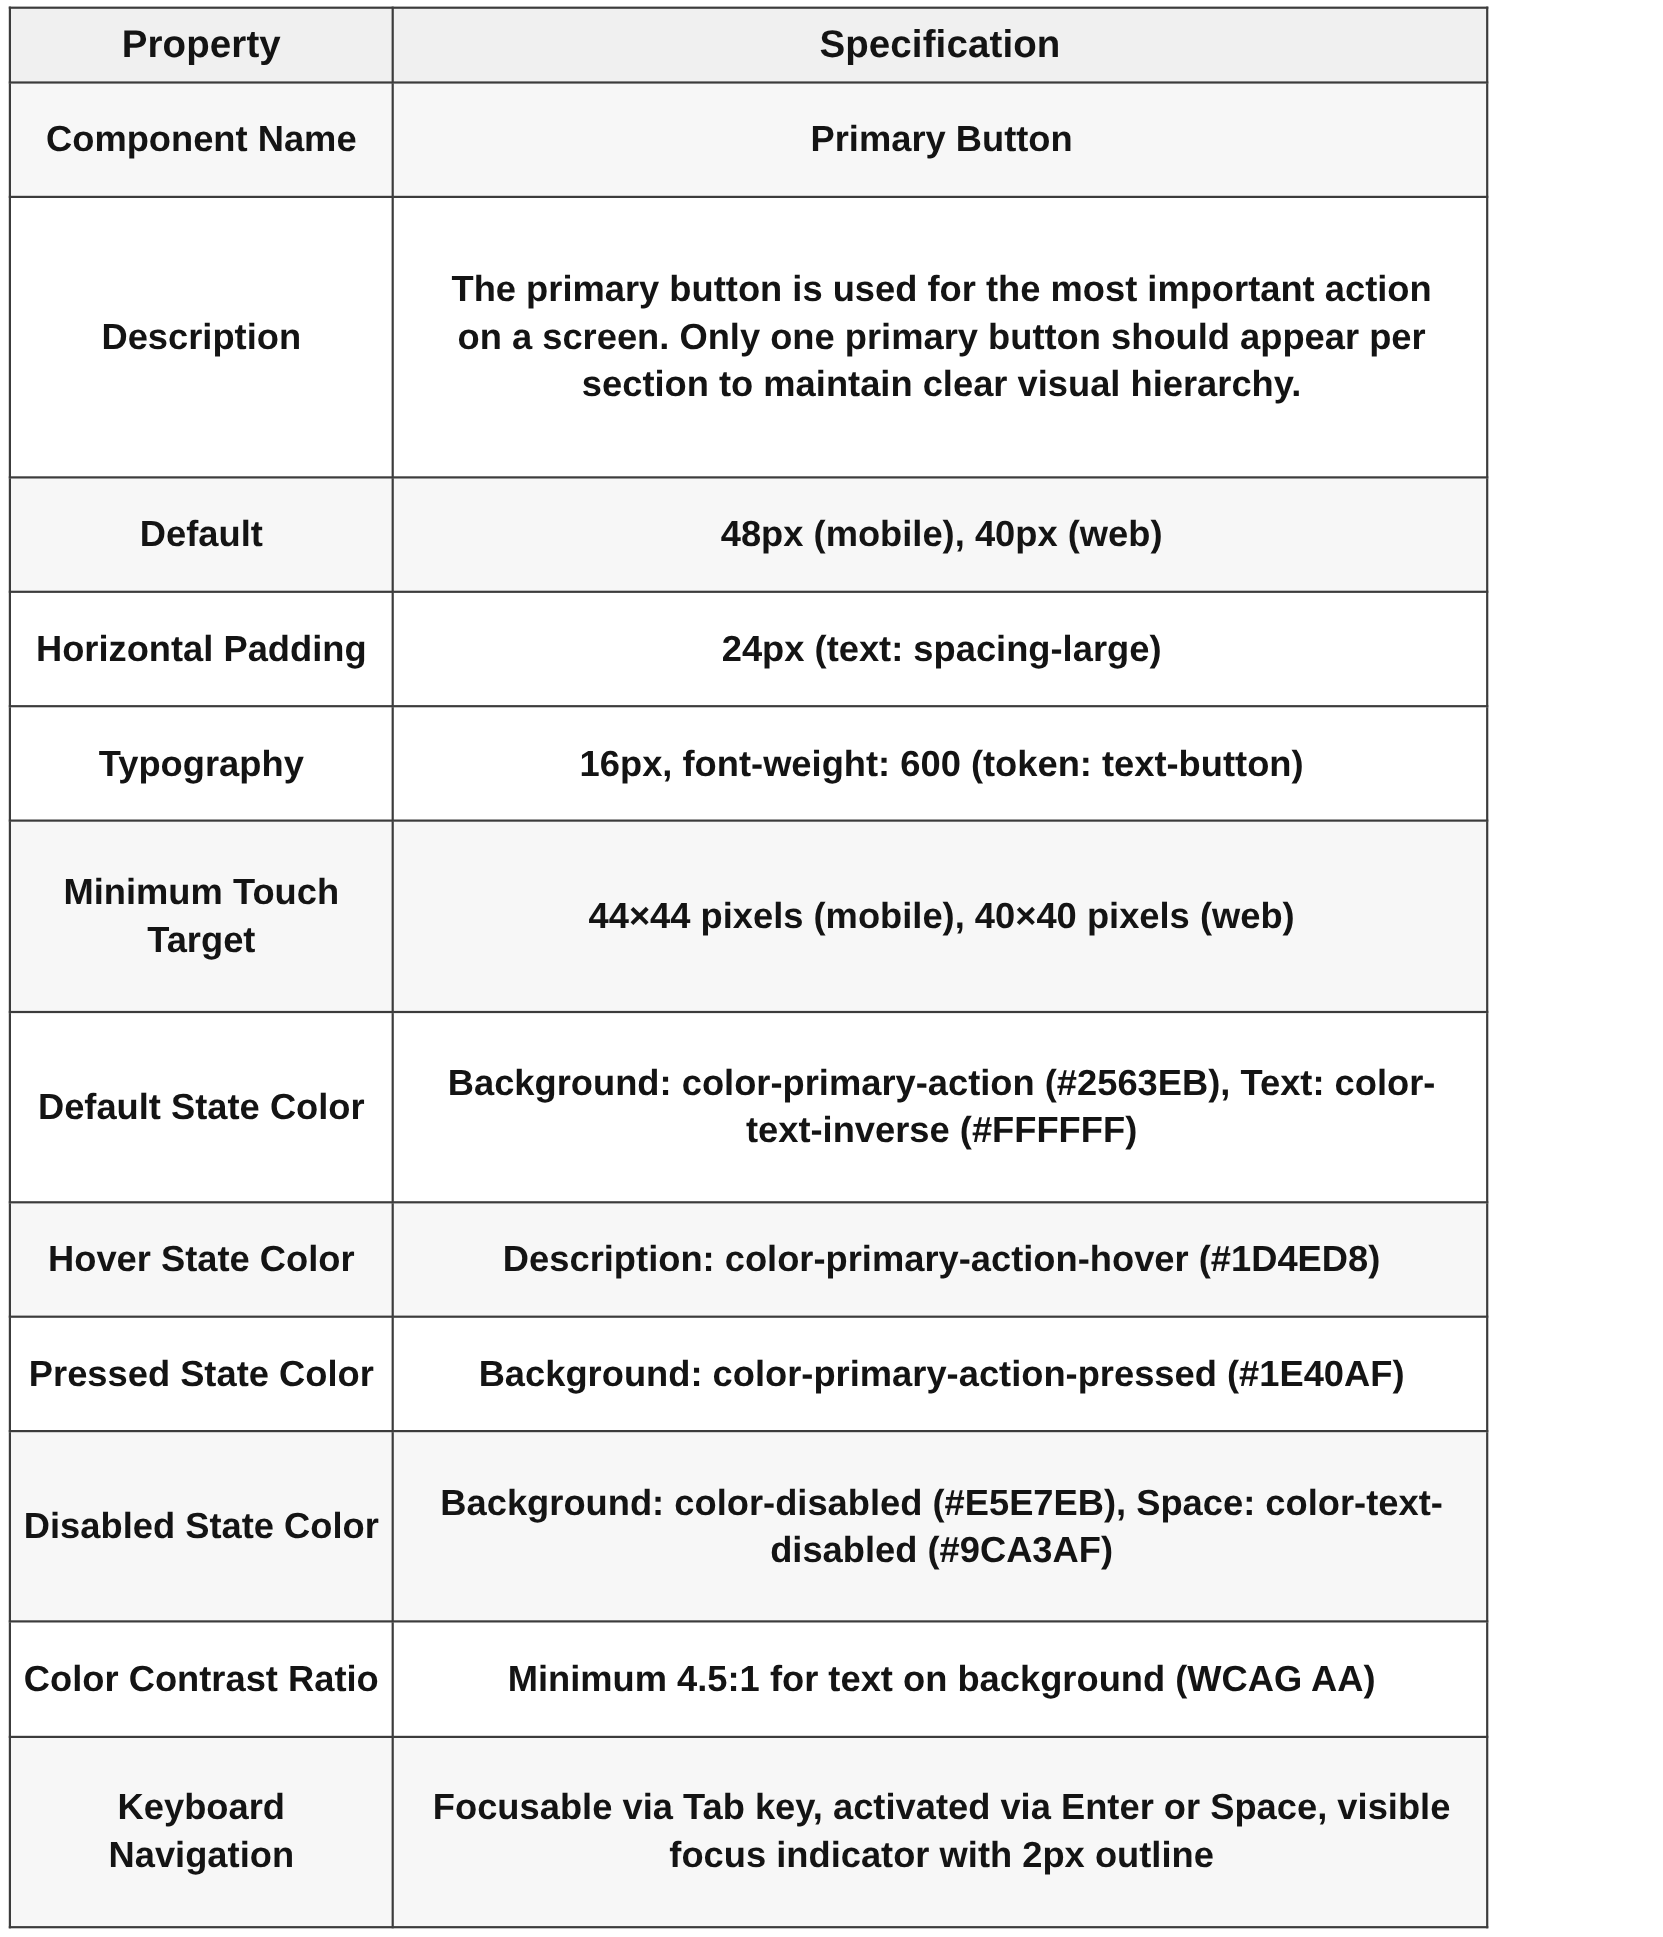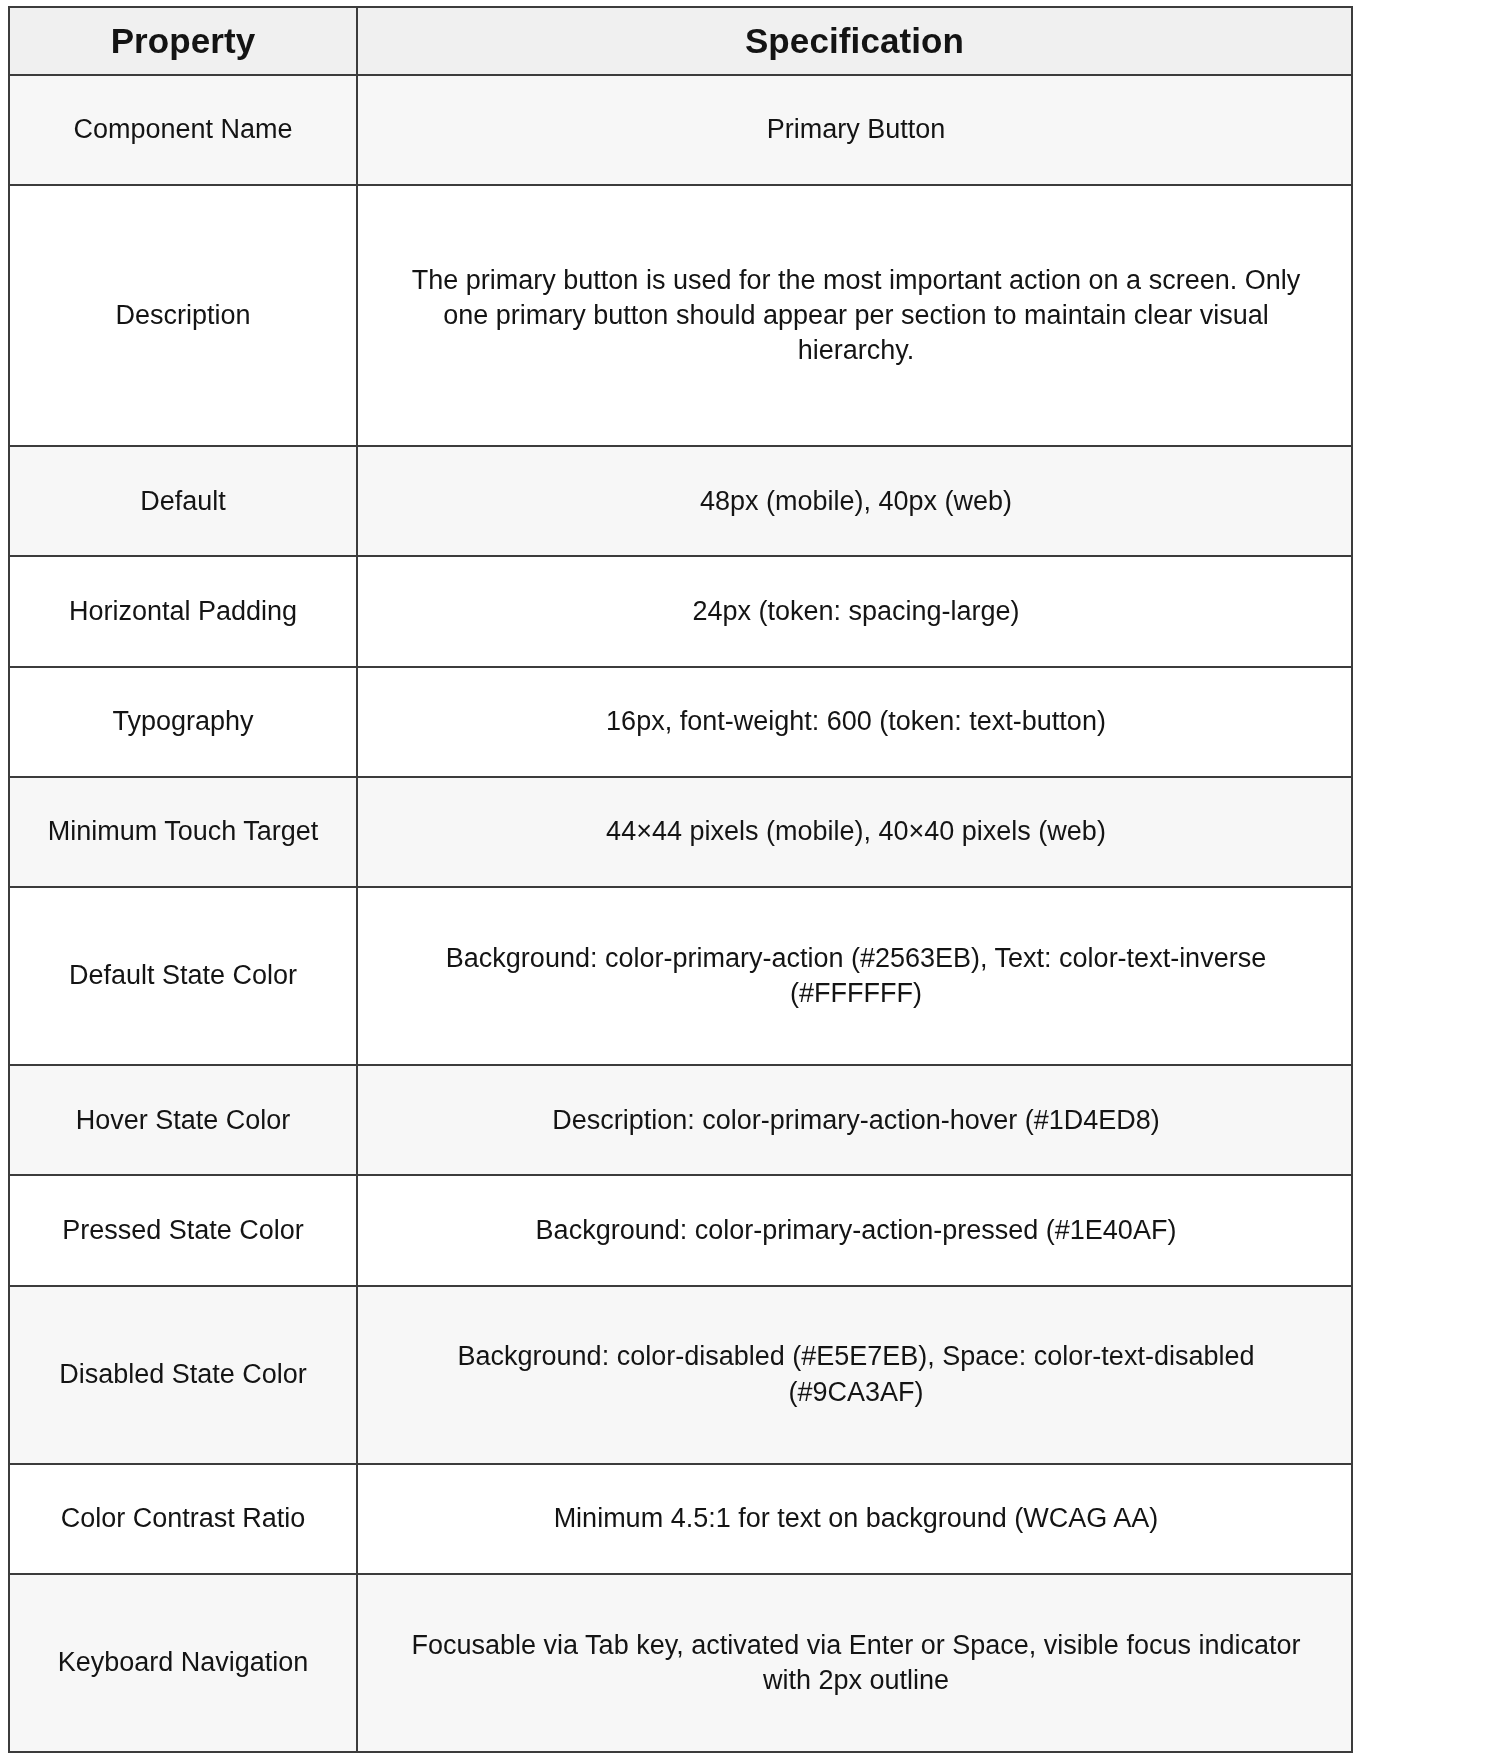--- a/index.html
+++ b/index.html
@@ -43,22 +43,22 @@
     font-size: 35px;
     font-weight: bold;
     padding-top: 16px;
     padding-bottom: 16px;
     letter-spacing: 0.1px;
   }
   thead th.head-property { }
   thead th.head-spec { }
 
   tbody td {
-    font-size: 27px;
-    font-weight: normal;
+    font-size: 33px;
+    font-weight: bold;
   }
   tbody td.prop-cell {
     padding-left: 8px;
     padding-right: 8px;
   }
   tbody td.spec-cell {
     padding-left: 29px;
     padding-right: 26px;
   }
   tbody tr.shade td { background: #f7f7f7; }
@@ -90,21 +90,21 @@
         <tr class="plain" data-row-index="1">
           <td class="prop-cell">Description</td>
           <td class="spec-cell">The primary button is used for the most important action on a screen. Only one primary button should appear per section to maintain clear visual hierarchy.</td>
         </tr>
         <tr class="shade" data-row-index="2">
           <td class="prop-cell">Default</td>
           <td class="spec-cell">48px (mobile), 40px (web)</td>
         </tr>
         <tr class="plain" data-row-index="3">
           <td class="prop-cell">Horizontal Padding</td>
-          <td class="spec-cell">24px (token: spacing-large)</td>
+          <td class="spec-cell">24px (text: spacing-large)</td>
         </tr>
         <tr class="plain" data-row-index="5">
           <td class="prop-cell">Typography</td>
           <td class="spec-cell">16px, font-weight: 600 (token: text-button)</td>
         </tr>
         <tr class="shade" data-row-index="6">
           <td class="prop-cell">Minimum Touch Target</td>
           <td class="spec-cell">44×44 pixels (mobile), 40×40 pixels (web)</td>
         </tr>
         <tr class="plain" data-row-index="7">

